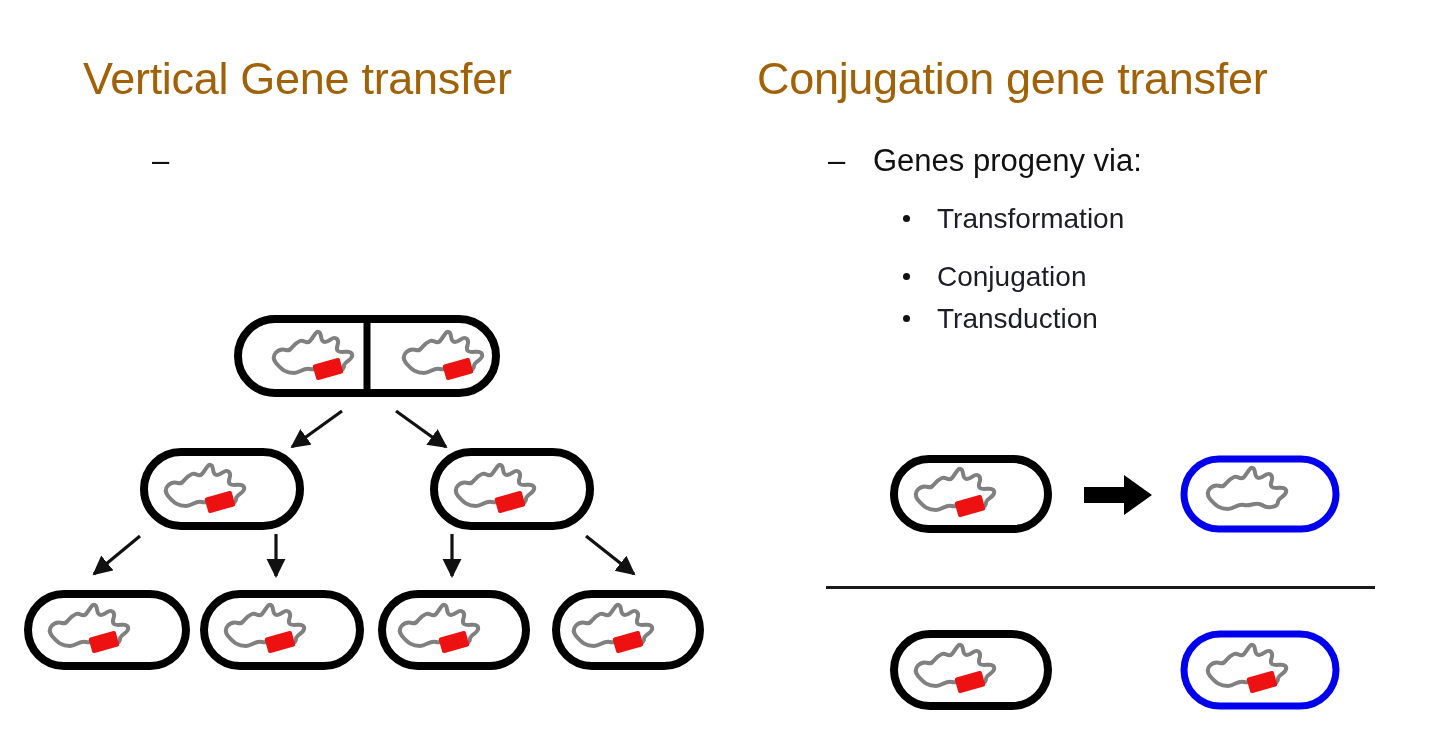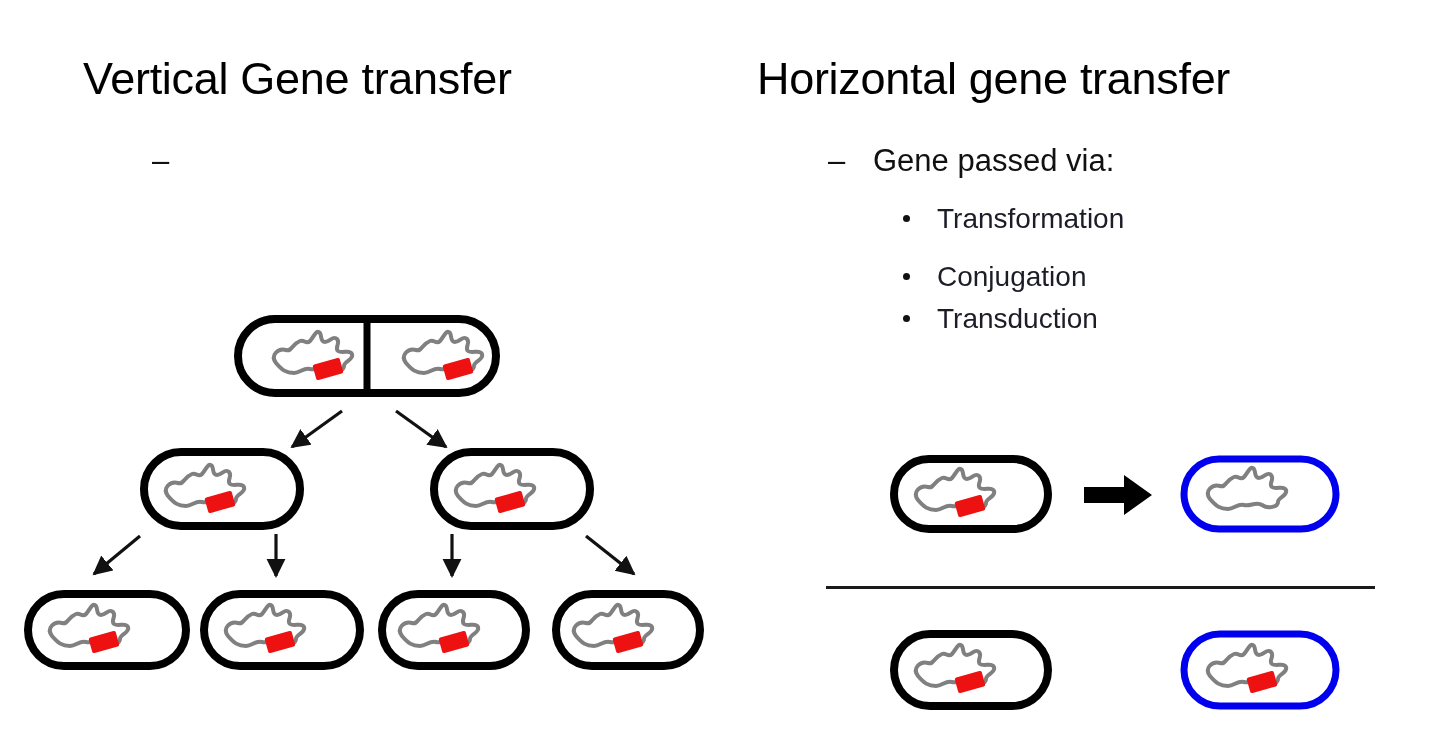--- a/index.html
+++ b/index.html
@@ -18,21 +18,21 @@
   }
 
   
   .col-title {
     position: absolute;
     font-size: 45px;
     line-height: 52px;
     font-weight: 400;
     letter-spacing: -0.3px;
     white-space: nowrap;
-    color: #000000;
+    color: #a16207;
   }
   #title-vertical   { left: 83px;  top: 53px; }
   #title-horizontal { left: 757px; top: 53px; }
 
   .dash-item {
     position: absolute;
     font-size: 31px;
     line-height: 40px;
     color: #111111;
     white-space: nowrap;
@@ -109,25 +109,25 @@
 <body>
 
 <div id="slide">
 
   <div class="col-title" id="title-vertical">Vertical Gene transfer</div>
 
   <div class="dash-item" id="vgt-dash">
     <span class="dash">–</span>
   </div>
 
-  <div class="col-title" id="title-horizontal">Horizontal gene transfer</div>
+  <div class="col-title" id="title-horizontal">Conjugation gene transfer</div>
 
   <div class="dash-item" id="hgt-dash">
     <span class="dash">–</span>
-    <span class="dash-text">Gene passed via:</span>
+    <span class="dash-text">Genes progeny via:</span>
   </div>
 
   <div class="bullet-item" id="hgt-b0">
     <span class="bullet-dot"></span>
     <span class="bullet-text">Transformation</span>
   </div>
   <div class="bullet-item" id="hgt-b1">
     <span class="bullet-dot"></span>
     <span class="bullet-text">Conjugation</span>
   </div>

